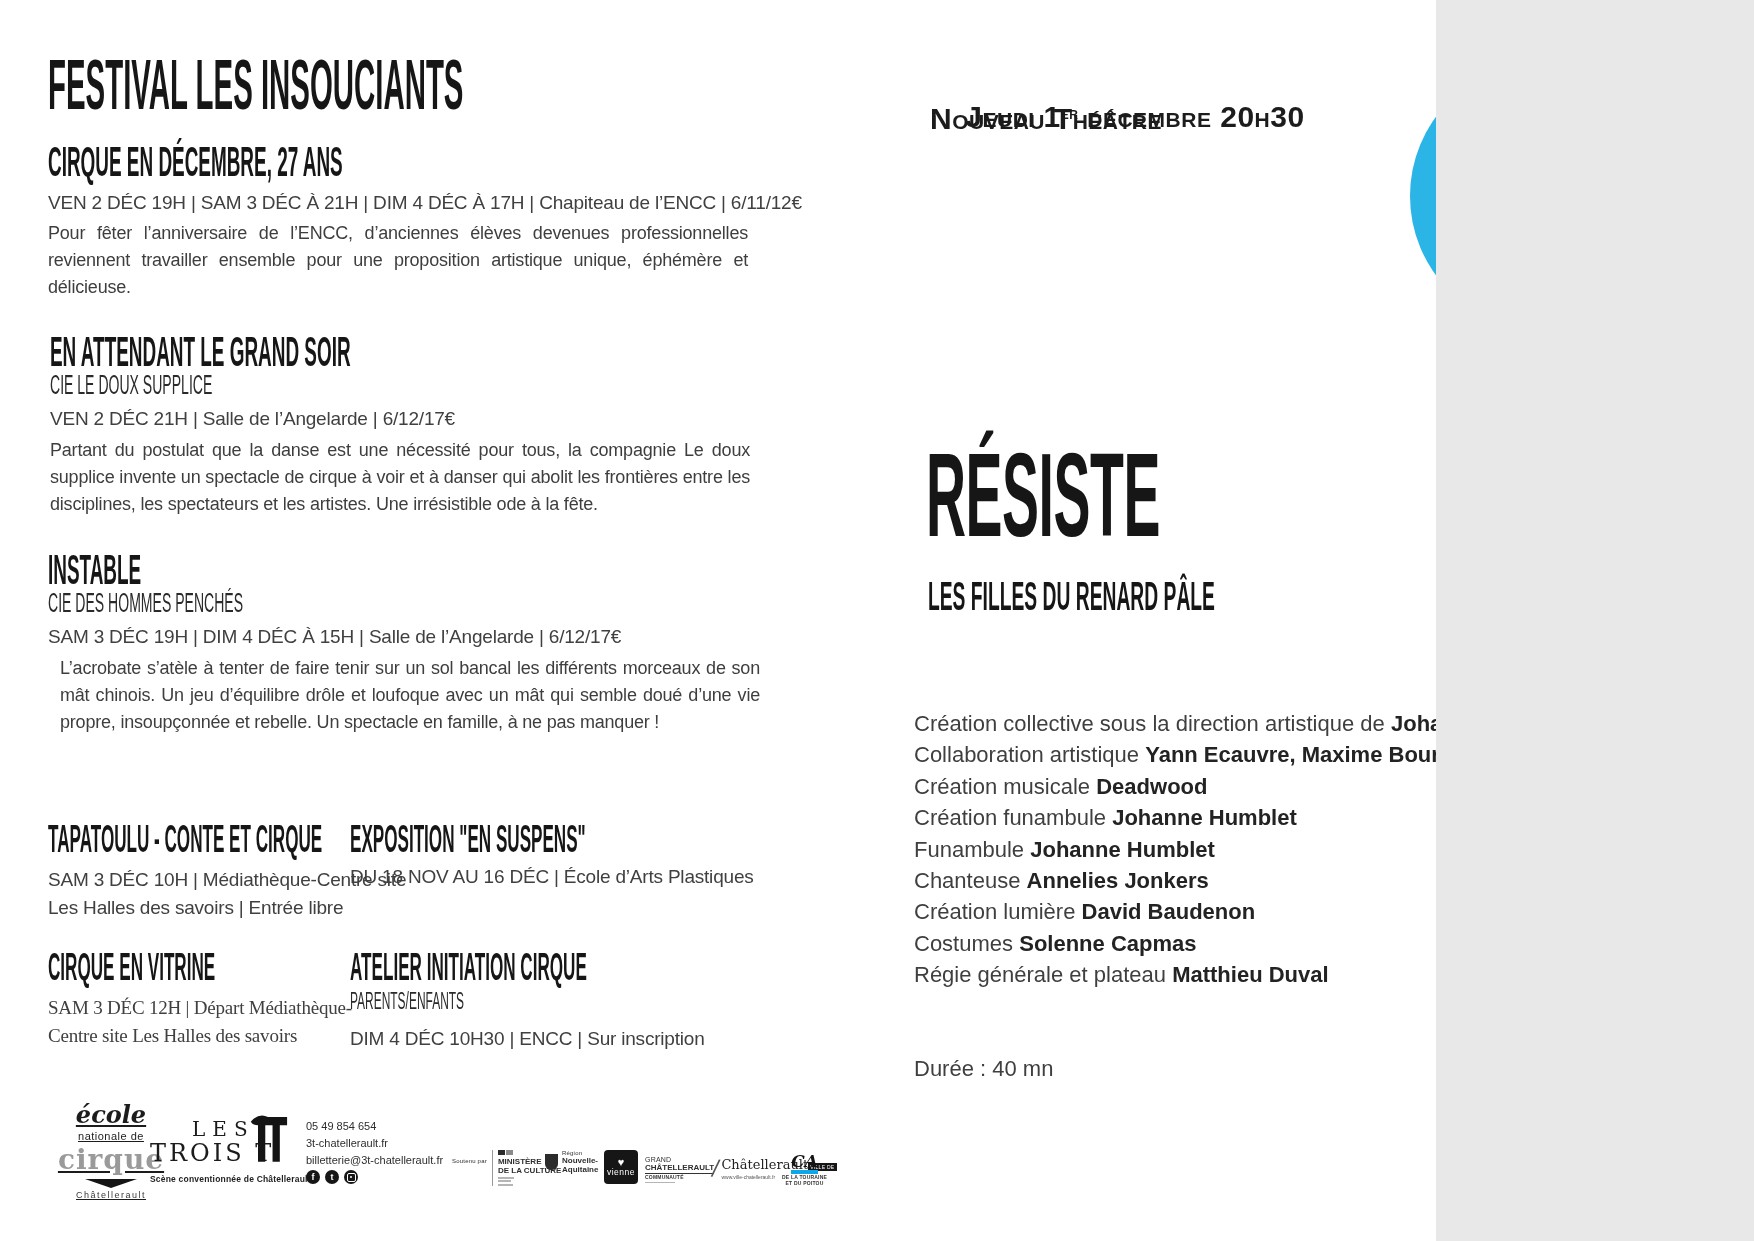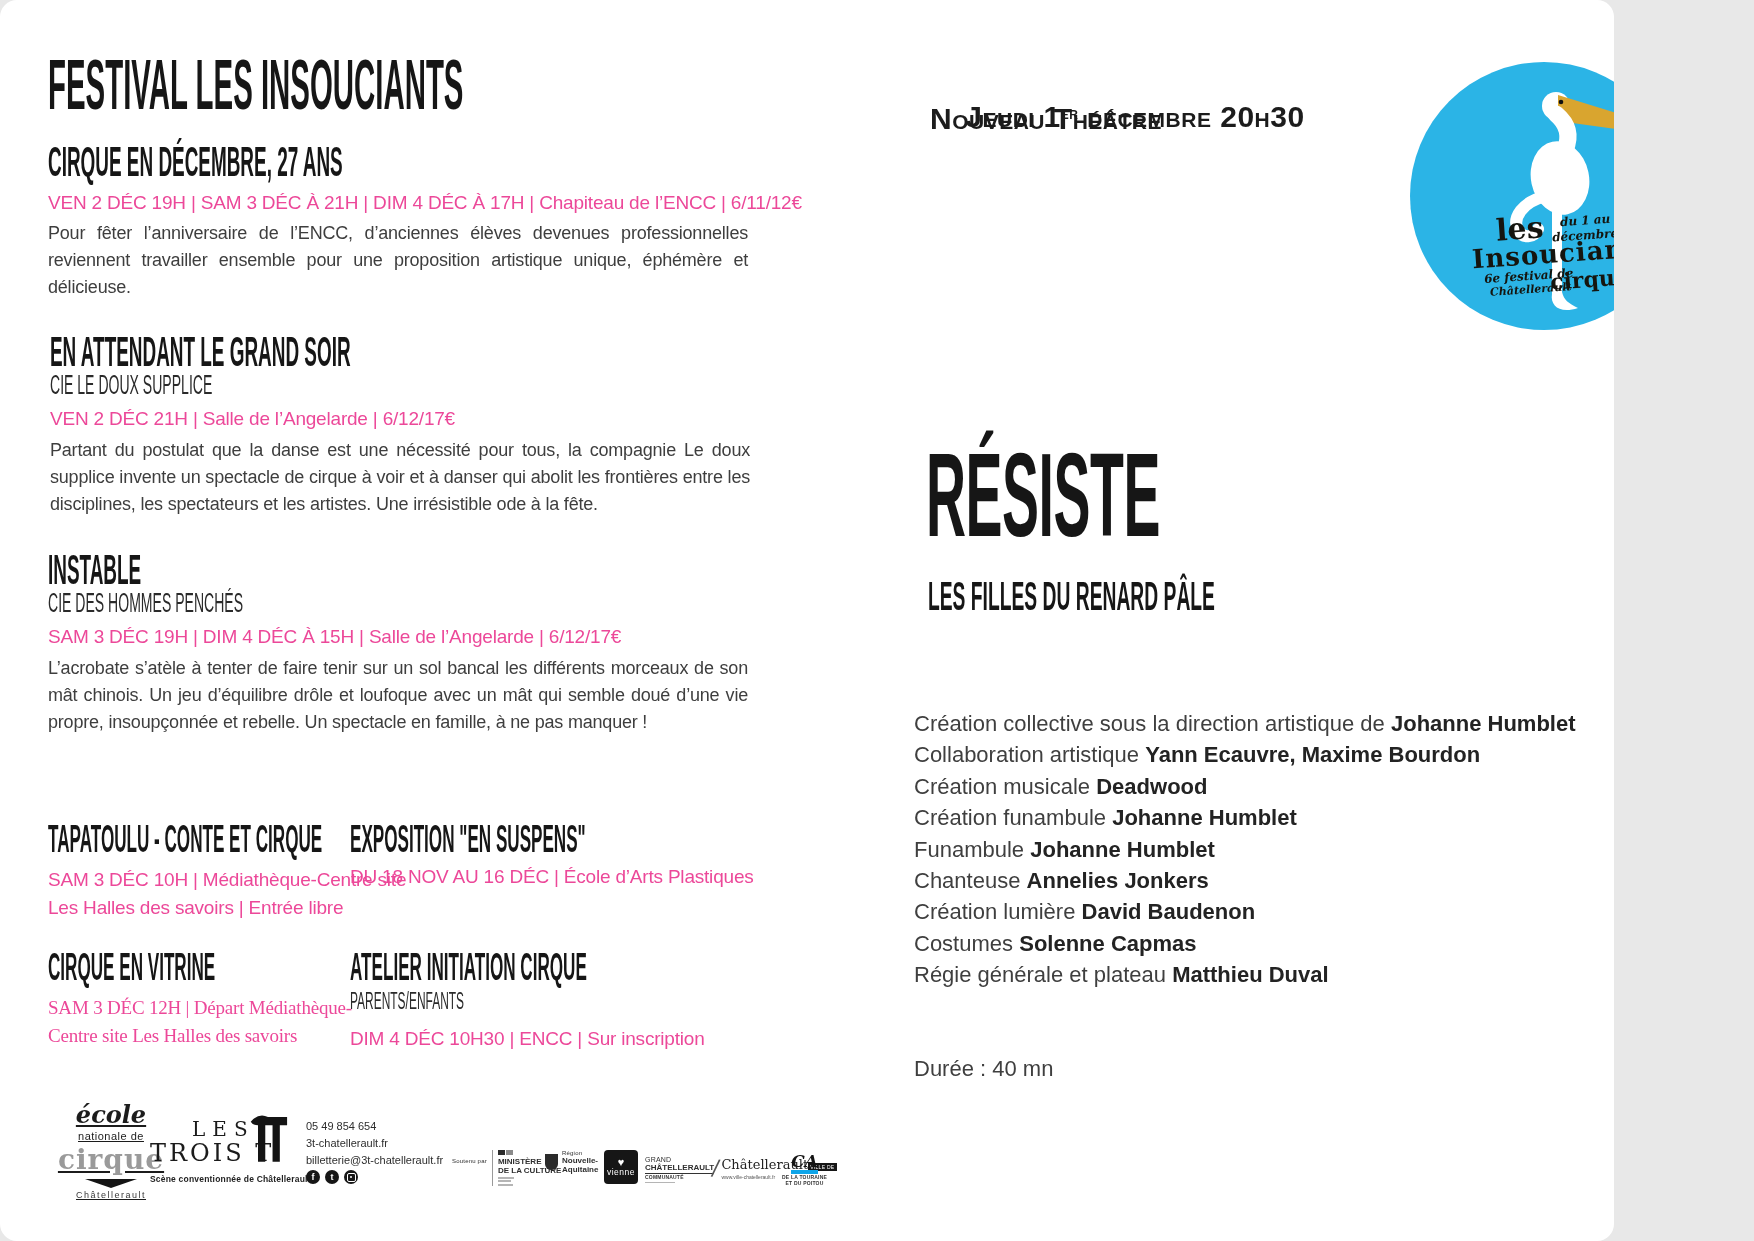--- a/index.html
+++ b/index.html
@@ -1,30 +1,30 @@
 <!DOCTYPE html>
 <html><head>
 <meta charset="utf-8">
 <style>
   html,body{margin:0;padding:0;background:#e8e8e8;}
-  .sheet{position:relative;width:1614px;height:1241px;background:#ffffff;overflow:hidden;
-         font-family:"Liberation Sans",sans-serif;border-radius:17px;}
+  .sheet{position:relative;width:1436px;height:1241px;background:#ffffff;overflow:hidden;
+         font-family:"Liberation Sans",sans-serif;}
   .abs{position:absolute;}
   
   .cnd{display:inline-block;transform-origin:0 0;white-space:nowrap;font-weight:700;
        color:#161616;line-height:1;}
   .t-h1{font-size:70px;transform:scaleX(.42);}
   .t-h2{font-size:43px;transform:scaleX(.44);}
   .t-mini{font-size:38px;transform:scaleX(.45);}
   .t-sub{font-size:27px;font-weight:400;transform:scaleX(.52);color:#2a2a2a;}
   .t-sub2{font-size:23px;font-weight:400;transform:scaleX(.52);color:#2a2a2a;}
   .t-show{font-size:118px;transform:scaleX(.47);letter-spacing:-1px;}
   .t-comp{font-size:41px;transform:scaleX(.47);}
   
-  .info{font-size:19px;color:#ec4899;letter-spacing:-.2px;white-space:nowrap;}
+  .info{font-size:19px;color:#404040;letter-spacing:-.2px;white-space:nowrap;}
   .desc{font-size:18px;color:#3e3e3e;text-align:justify;line-height:27px;
         letter-spacing:-.2px;width:700px;}
   
   .rp-head{font-variant:small-caps;font-weight:700;font-size:30px;color:#1c1c1c;
            letter-spacing:.5px;white-space:pre;}
   .rp-head .er{font-size:.55em;vertical-align:.5em;}
   .credit{font-size:22px;color:#3f3f3f;line-height:31.4px;white-space:nowrap;}
   .credit .names{font-weight:700;color:#232323;margin-left:.28em;}
   .duration{font-size:22px;color:#3f3f3f;}
   
@@ -92,21 +92,21 @@
   <div class="abs info" style="left:50px;top:408px;">VEN 2 DÉC 21H | Salle de l’Angelarde | 6/12/17€</div>
   <div class="abs desc" style="left:50px;top:437px;">Partant du postulat que la danse est une nécessité pour tous, la compagnie Le doux supplice invente un spectacle de cirque à voir et à danser qui abolit les frontières entre les disciplines, les spectateurs et les artistes. Une irrésistible ode à la fête.</div>
 
   <div class="abs" style="left:48px;top:548px;">
     <span class="cnd t-h2">INSTABLE</span>
   </div>
   <div class="abs" style="left:48px;top:590px;">
     <span class="cnd t-sub">CIE DES HOMMES PENCHÉS</span>
   </div>
   <div class="abs info" style="left:48px;top:626px;">SAM 3 DÉC 19H | DIM 4 DÉC À 15H | Salle de l’Angelarde | 6/12/17€</div>
-  <div class="abs desc" style="left:48px;top:655px;">L’acrobate s’atèle à tenter de faire tenir sur un sol bancal les différents morceaux de son mât chinois. Un jeu d’équilibre drôle et loufoque avec un mât qui semble doué d’une vie propre, insoupçonnée et rebelle. Un spectacle en famille, à ne pas manquer !</div>
+  <div class="abs desc" style="left:60px;top:655px;">L’acrobate s’atèle à tenter de faire tenir sur un sol bancal les différents morceaux de son mât chinois. Un jeu d’équilibre drôle et loufoque avec un mât qui semble doué d’une vie propre, insoupçonnée et rebelle. Un spectacle en famille, à ne pas manquer !</div>
 
   <div class="abs" style="left:48px;top:820px;">
     <span class="cnd t-mini">TAPATOULU - CONTE ET CIRQUE</span>
   </div>
   <div class="abs info" style="left:48px;top:866px;line-height:28px;">
     <span>SAM 3 DÉC 10H | Médiathèque-Centre site</span><br>
     <span>Les Halles des savoirs | Entrée libre</span>
   </div>
 
   <div class="abs" style="left:350px;top:820px;">

